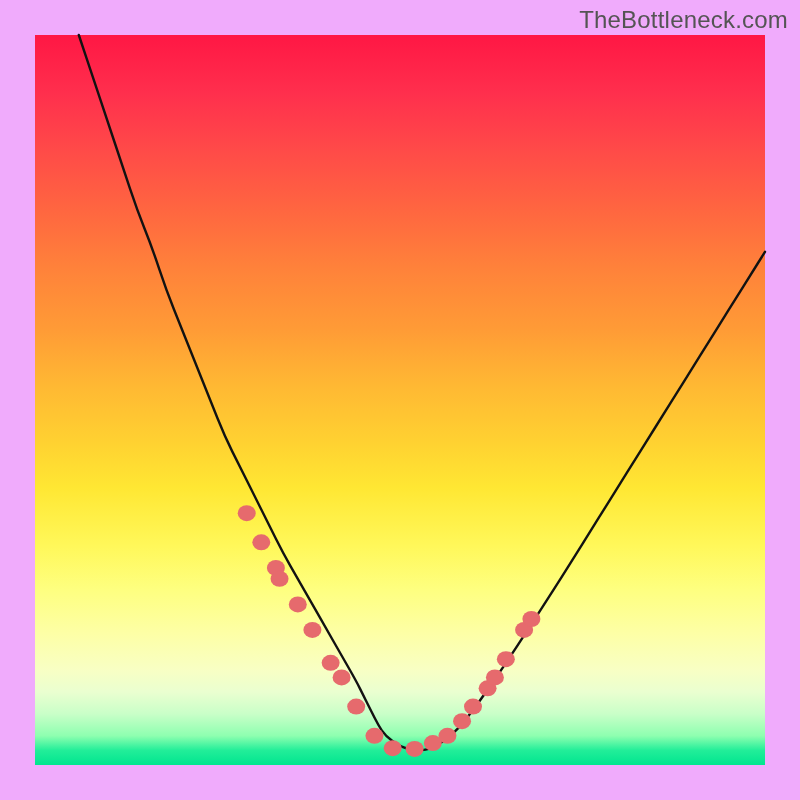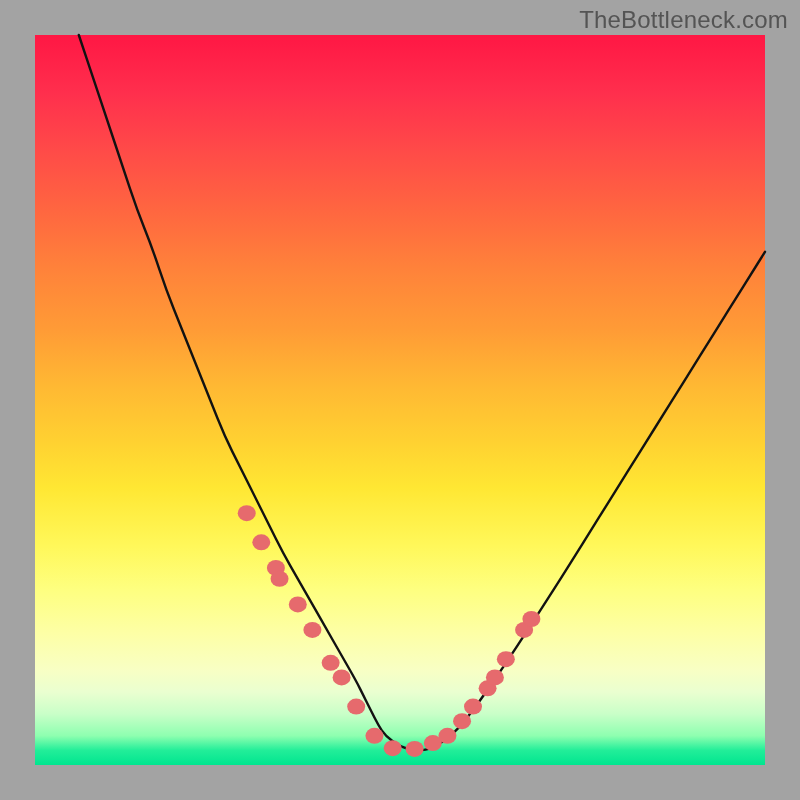--- a/index.html
+++ b/index.html
@@ -10,21 +10,21 @@
     overflow: hidden;
     background: #000;
     font-family: Arial, Helvetica, sans-serif;
   }
   .frame {
     position: absolute;
     left: 0;
     top: 0;
     width: 800px;
     height: 800px;
-    background: #a3a3a3;
+    background: #f0abfc;
   }
   .plot-area {
     position: absolute;
     left: 35px;
     top: 35px;
     width: 730px;
     height: 730px;
     
     background: linear-gradient(to bottom,
       #ff1744 0%,

